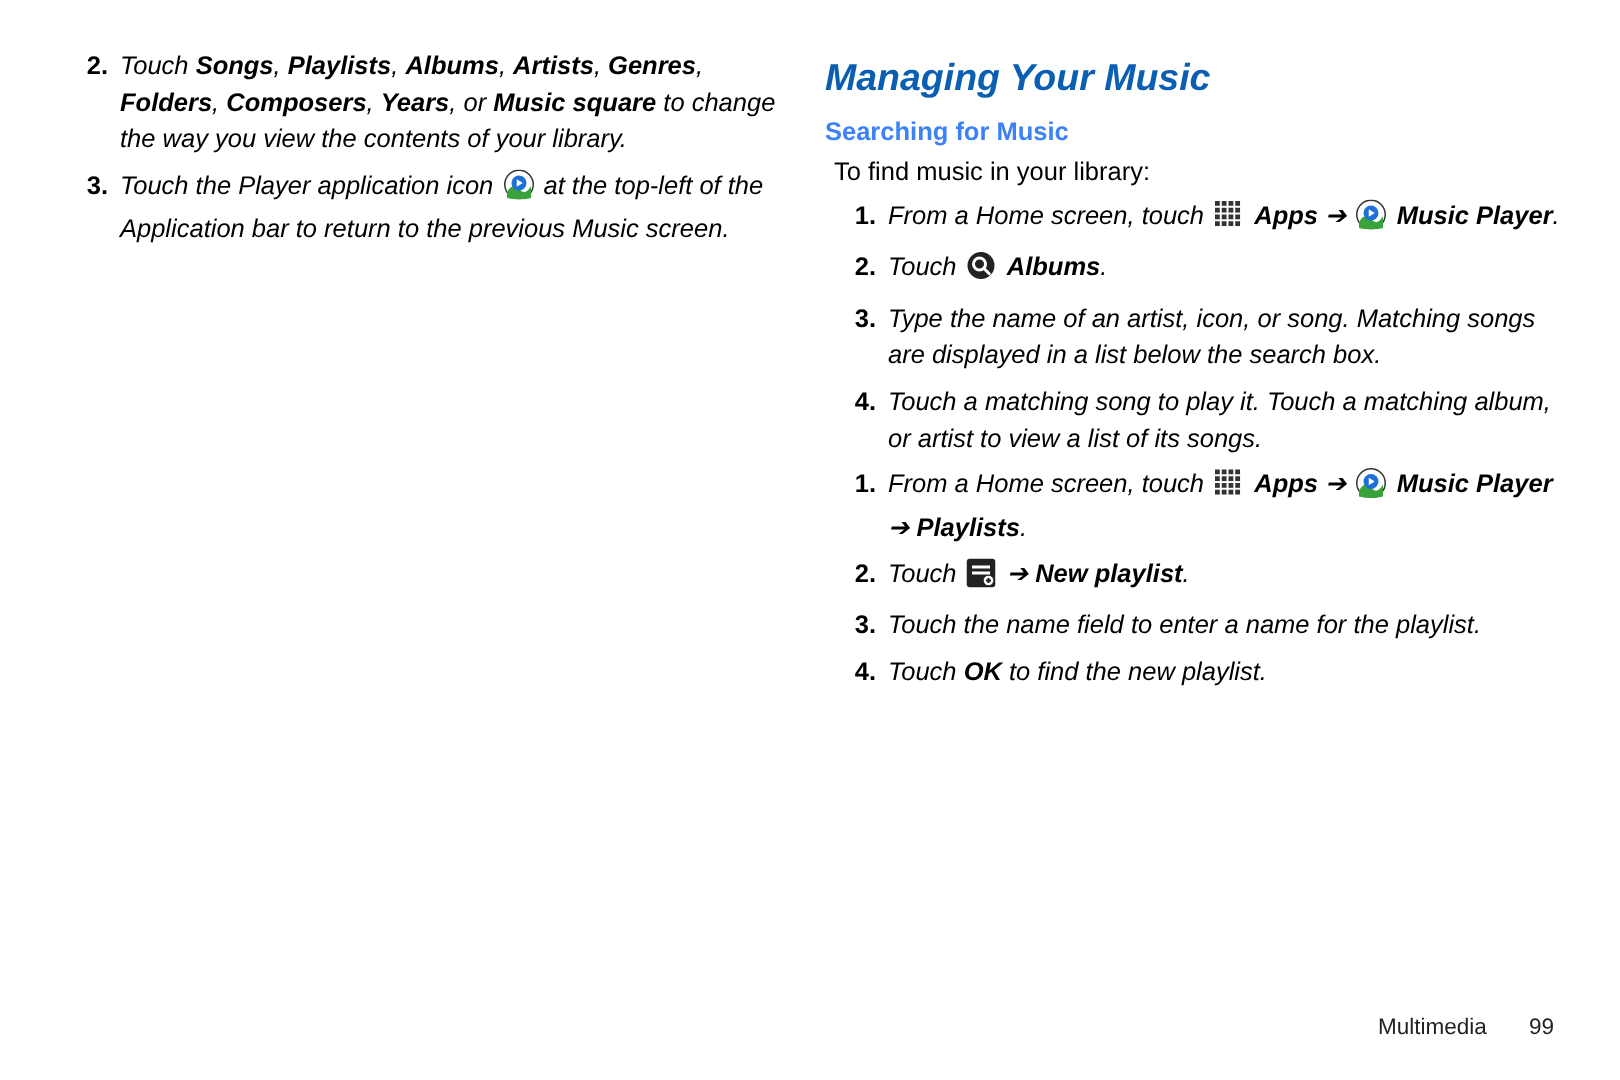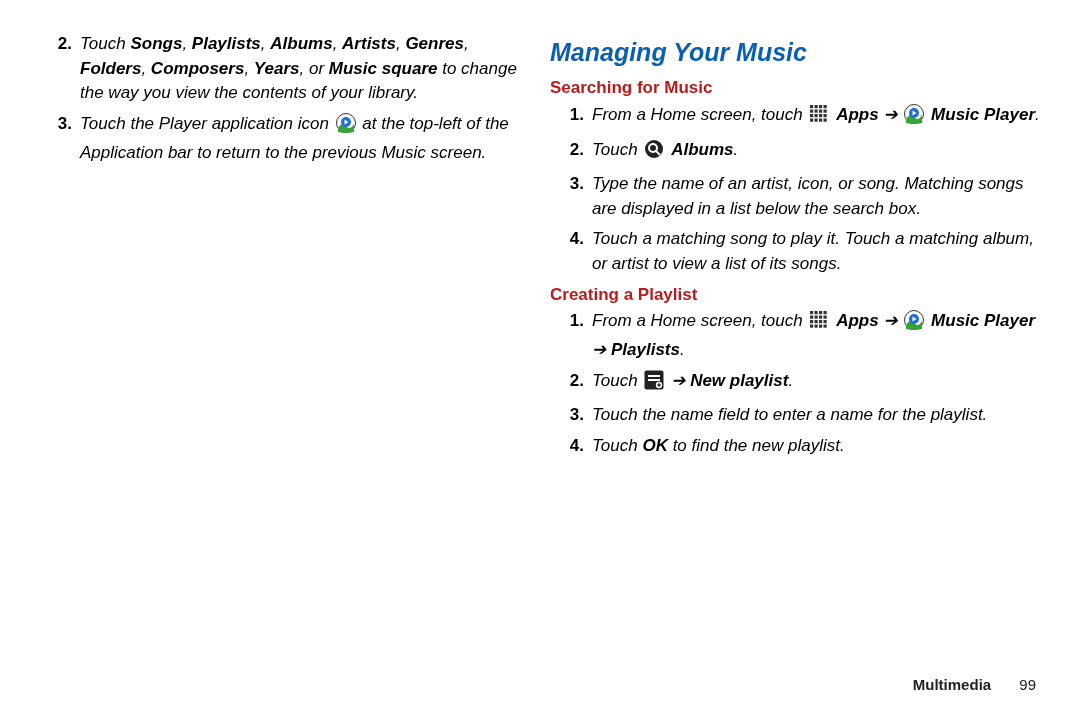--- a/index.html
+++ b/index.html
@@ -42,41 +42,41 @@
   }
   .bold { font-weight: bold; }
   .h1 {
     color: #0a5fb3;
     font-weight: bold;
     font-style: italic;
     font-size: 25px;
     margin: 2px 0 4px 0;
   }
   .h2 {
-    color: #b91c1c;
+    color: #3b82f6;
     font-weight: bold;
     font-size: 17px;
     margin: 6px 0 2px 0;
   }
   .intro {
     margin: 2px 0 4px 6px;
   }
   .icon {
     display: inline-block;
     vertical-align: -4px;
     margin: 0 2px;
   }
   .footer {
     position: absolute;
     bottom: 24px;
     right: 44px;
     font-size: 15px;
     color: #222;
   }
-  .footer .sec { margin-right: 24px; font-weight: bold; }
+  .footer .sec { margin-right: 24px; }
   svg { display: inline-block; }
 </style>
 </head>
 <body>
 
 <div class="page">
   <div class="col" id="left-col">
       <div class="num-row">
         <div class="num">2.</div>
         <div class="txt"><span>Touch </span><span class="bold">Songs</span><span>, </span><span class="bold">Playlists</span><span>, </span><span class="bold">Albums</span><span>, </span><span class="bold">Artists</span><span>, </span><span class="bold">Genres</span><span>, </span><span class="bold">Folders</span><span>, </span><span class="bold">Composers</span><span>, </span><span class="bold">Years</span><span>, or </span><span class="bold">Music square</span><span> to change the way you view the contents of your library.</span></div>
@@ -87,20 +87,21 @@
               <circle cx="10" cy="10" r="9.5" fill="#fff" stroke="#333" stroke-width="1"></circle>
               <path d="M2 15 Q6 8 10 13 Q14 18 18 11 L18 19 Q10 21 2 19 Z" fill="#3aa23a"></path>
               <circle cx="10" cy="9" r="5" fill="#1e6fd8"></circle>
               <path d="M8.5 6.5 L8.5 11.5 L12.5 9 Z" fill="#fff"></path>
             </svg></span><span> at the top-left of the Application bar to return to the previous Music screen.</span></div>
       </div>
     </div>
   <div class="col" id="right-col">
       <div class="h1">Managing Your Music</div>
       <div class="h2">Searching for Music</div>
+      <div class="intro">To find music in your library:</div>
       <div class="num-row">
         <div class="num">1.</div>
         <div class="txt"><span>From a Home screen, touch </span><span class="icon"><svg width="20" height="20" viewBox="0 0 20 20">
               <rect x="0" y="0" width="20" height="20" fill="none"></rect>
               <rect x="1" y="1" width="3.2" height="3.2" fill="#333"></rect>
               <rect x="5.5" y="1" width="3.2" height="3.2" fill="#333"></rect>
               <rect x="10" y="1" width="3.2" height="3.2" fill="#333"></rect>
               <rect x="14.5" y="1" width="3.2" height="3.2" fill="#333"></rect>
               <rect x="1" y="5.5" width="3.2" height="3.2" fill="#333"></rect>
               <rect x="5.5" y="5.5" width="3.2" height="3.2" fill="#333"></rect>
@@ -130,21 +131,20 @@
             </svg></span><span> </span><span class="bold">Albums</span><span>.</span></div>
       </div>
       <div class="num-row">
         <div class="num">3.</div>
         <div class="txt"><span>Type the name of an artist, icon, or song. Matching songs are displayed in a list below the search box.</span></div>
       </div>
       <div class="num-row">
         <div class="num">4.</div>
         <div class="txt"><span>Touch a matching song to play it. Touch a matching album, or artist to view a list of its songs.</span></div>
       </div>
-      <div class="h2">Creating a Playlist</div>
       <div class="num-row">
         <div class="num">1.</div>
         <div class="txt"><span>From a Home screen, touch </span><span class="icon"><svg width="20" height="20" viewBox="0 0 20 20">
               <rect x="0" y="0" width="20" height="20" fill="none"></rect>
               <rect x="1" y="1" width="3.2" height="3.2" fill="#333"></rect>
               <rect x="5.5" y="1" width="3.2" height="3.2" fill="#333"></rect>
               <rect x="10" y="1" width="3.2" height="3.2" fill="#333"></rect>
               <rect x="14.5" y="1" width="3.2" height="3.2" fill="#333"></rect>
               <rect x="1" y="5.5" width="3.2" height="3.2" fill="#333"></rect>
               <rect x="5.5" y="5.5" width="3.2" height="3.2" fill="#333"></rect>

